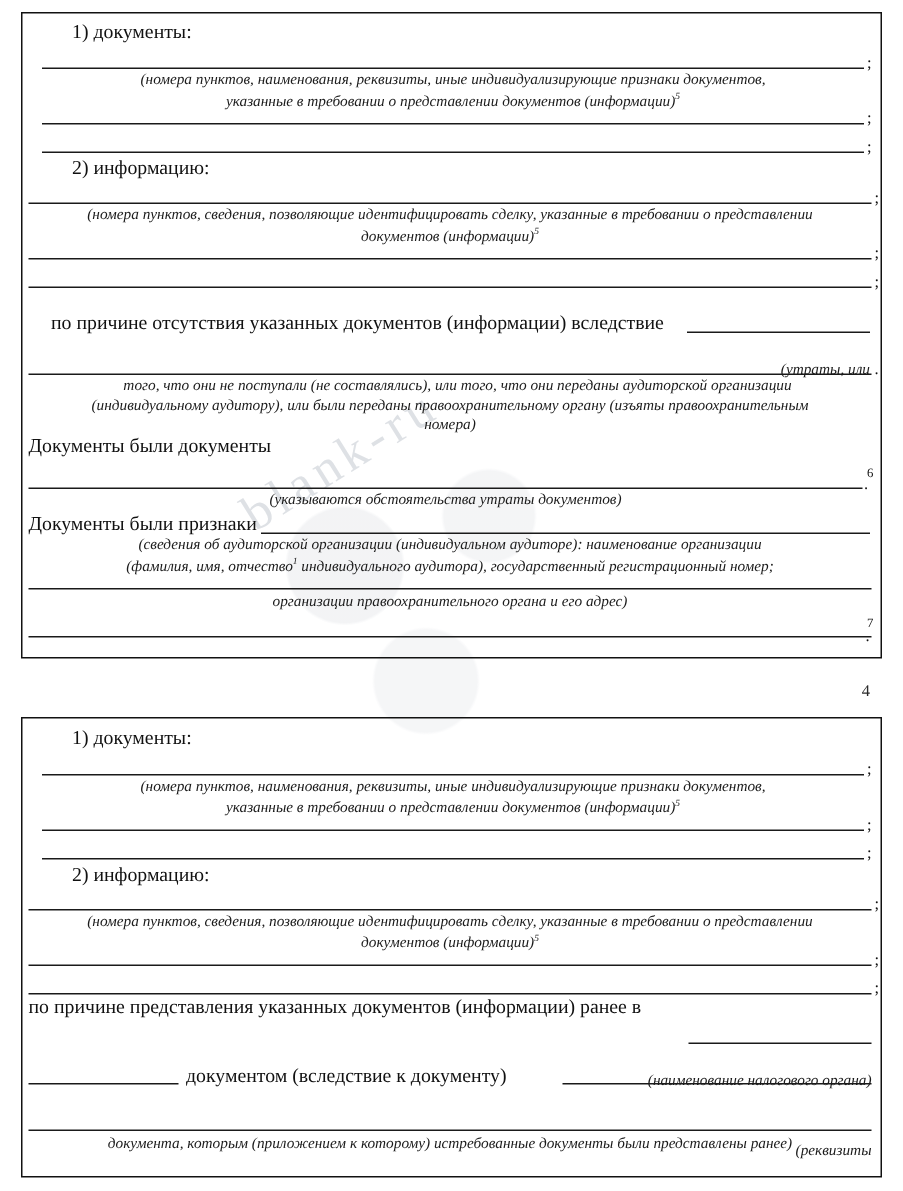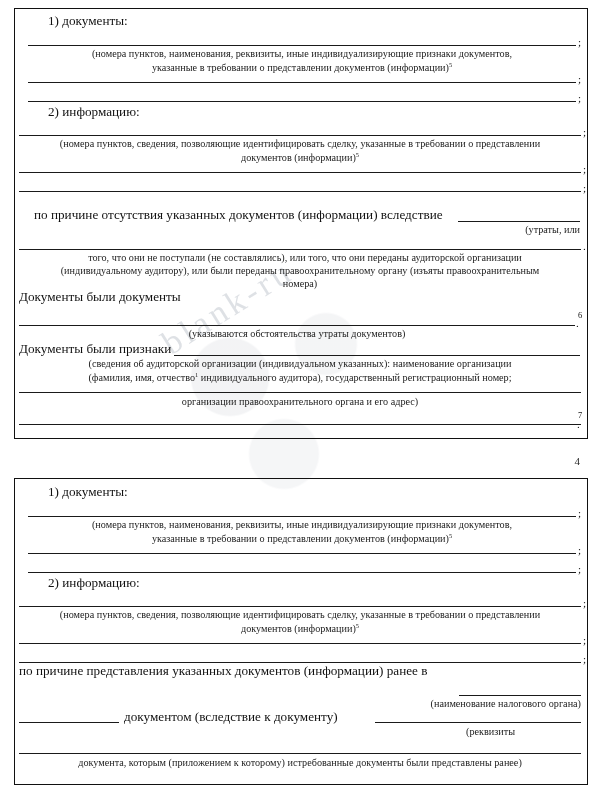--- a/index.html
+++ b/index.html
@@ -70,27 +70,28 @@
   
   .t {           
     position: absolute;
     font-size: 13.2px;
     line-height: 1.1;
     white-space: nowrap;
     color: #111;
   }
   .i {           
     position: absolute;
+    font-style: italic;
     font-size: 10.2px;
     line-height: 1.22;
     color: #1b1b1b;
     text-align: center;
     white-space: nowrap;
   }
-  .i.right  { text-align: right; }
+  .i.right  { text-align: right; margin-top: 17px; }
 
   
   .rule {
     position: absolute;
     height: 0;
     border-bottom: 1.15px solid #1a1a1a;
   }
   .semi {       
     position: absolute;
     font-size: 11px;
@@ -160,21 +161,21 @@
 
   <div class="fnote" style="left:578px; top:310px;">6</div>
   <div class="rule" style="left:19px; top:325px; width:556px;"></div>
   <div class="semi" style="left:576px; top:317px;">.</div>
 
   <div class="i" style="left:19px; top:328px; width:556px;">(указываются обстоятельства утраты документов)</div>
 
   <div class="t" style="left:19px; top:342px;">Документы были признаки</div>
   <div class="rule" style="left:174px; top:355px; width:406px;"></div>
 
-  <div class="i" style="left:19px; top:358px; width:562px;">(сведения об аудиторской организации (индивидуальном указанных): наименование организации</div>
+  <div class="i" style="left:19px; top:358px; width:562px;">(сведения об аудиторской организации (индивидуальном аудиторе): наименование организации</div>
   <div class="i" style="left:19px; top:371px; width:562px;">
     <span>(фамилия, имя, отчество</span><sup>1</sup>
     <span>индивидуального аудитора), государственный регистрационный номер;</span>
   </div>
 
   <div class="rule" style="left:19px; top:392px; width:562px;"></div>
   <div class="i" style="left:19px; top:396px; width:562px;">организации правоохранительного органа и его адрес)</div>
 
   <div class="fnote" style="left:578px; top:410px;">7</div>
   <div class="rule" style="left:19px; top:424px; width:562px;"></div>
@@ -217,18 +218,18 @@
   <div class="semi" style="left:583px; top:653px;">;</div>
 
   <div class="t" style="left:19px; top:664px;">по причине представления указанных документов (информации) ранее в</div>
   <div class="rule" style="left:459px; top:695px; width:122px;"></div>
   <div class="i right" style="left:330px; top:698px; width:251px;">(наименование налогового органа)</div>
 
   <div class="rule" style="left:19px; top:722px; width:100px;"></div>
   <div class="t" style="left:124px; top:710px;">документом (вследствие к документу)</div>
   <div class="rule" style="left:375px; top:722px; width:206px;"></div>
 
-  <div class="i right" style="left:400px; top:726px; width:181px;text-align:center;">(реквизиты</div>
+  <div class="i right" style="left:400px; top:745px; width:181px;">(реквизиты</div>
 
   <div class="rule" style="left:19px; top:753px; width:562px;"></div>
   <div class="i" style="left:19px; top:757px; width:562px;">документа, которым (приложением к которому) истребованные документы были представлены ранее)</div>
 
 </div>
 
 </body></html>

